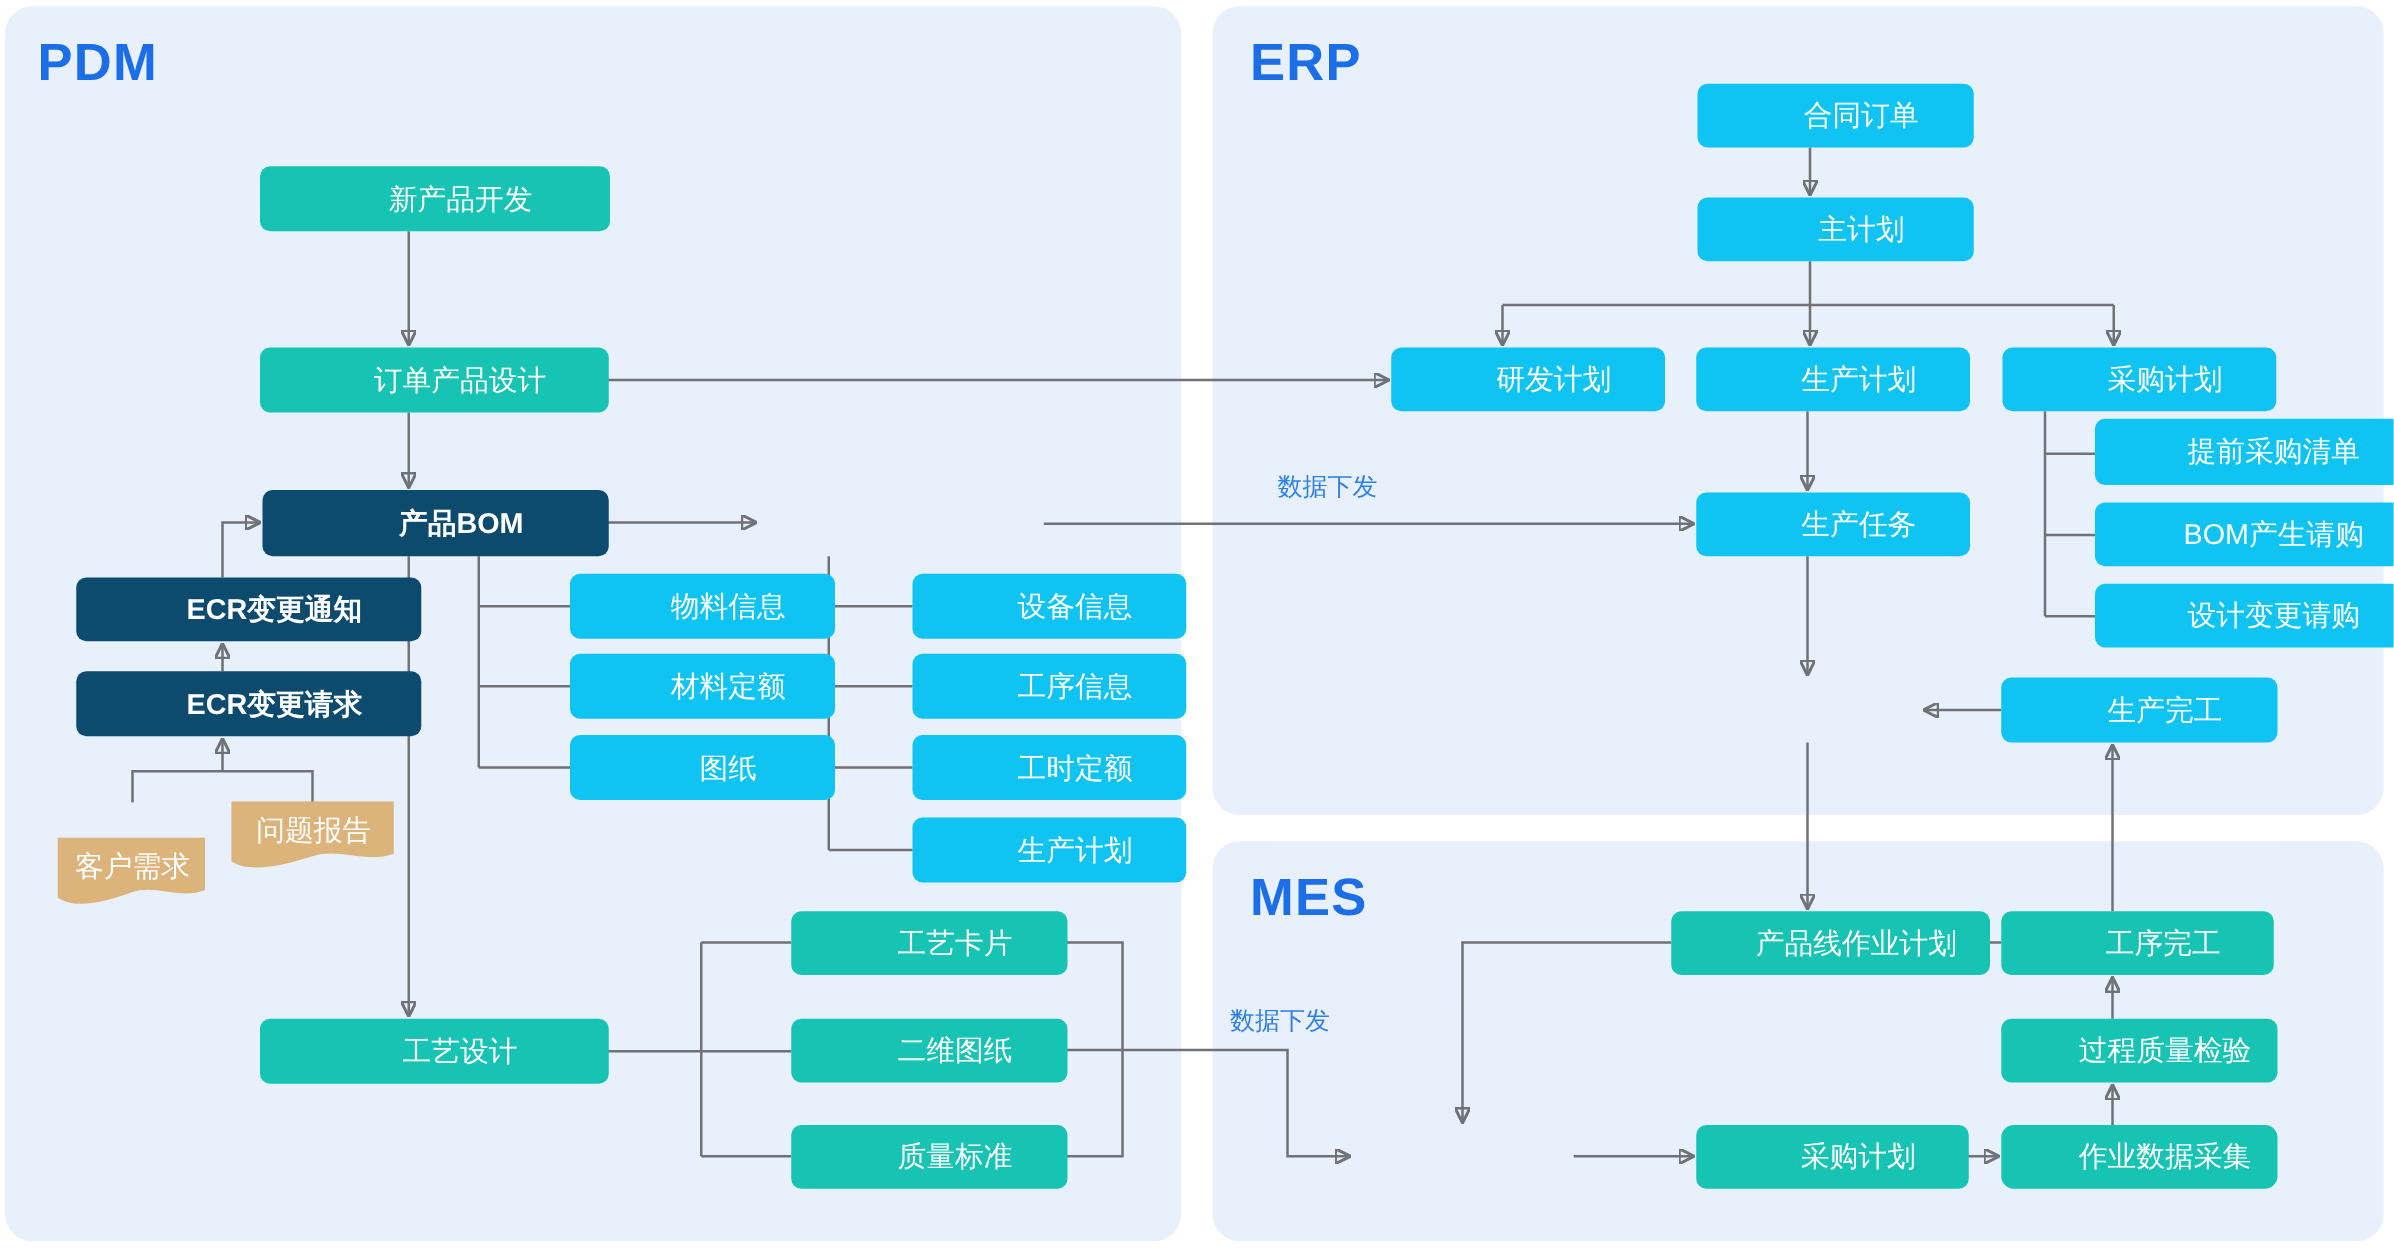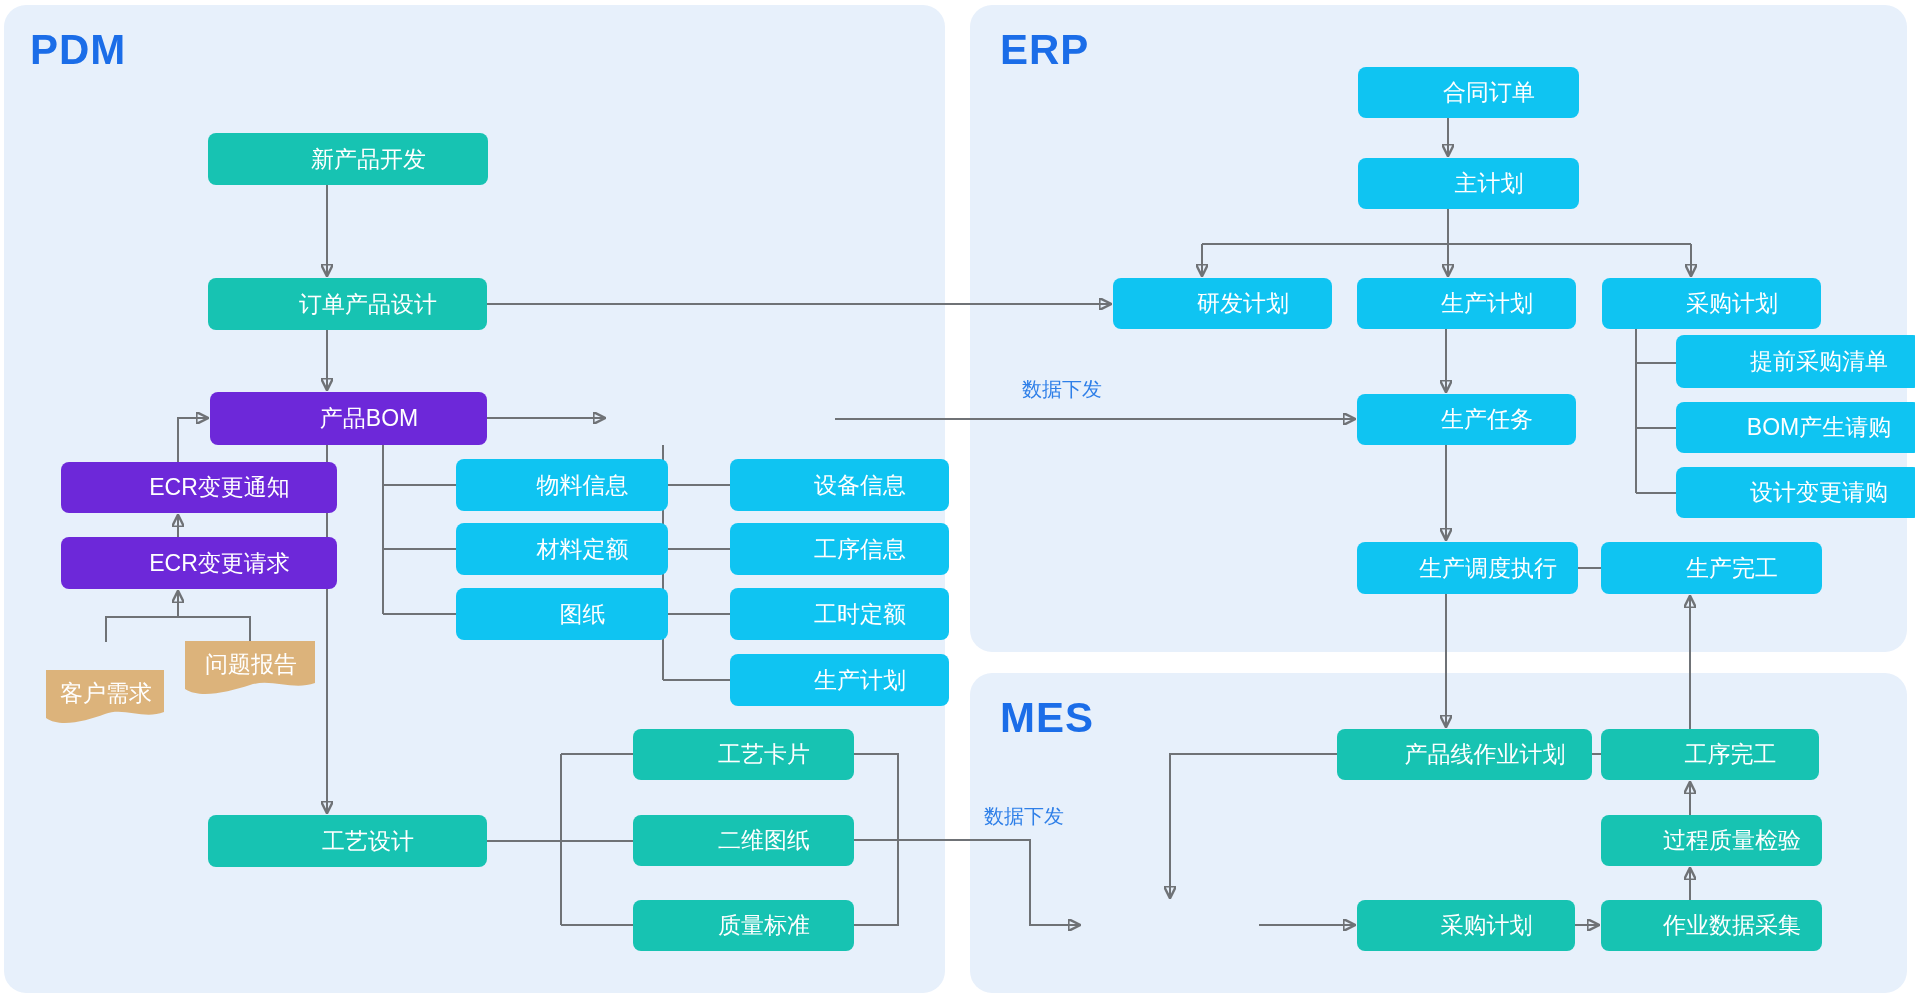--- a/index.html
+++ b/index.html
@@ -4,21 +4,21 @@
 <style>
   html,body{margin:0;padding:0;background:#ffffff;}
   .stage{position:relative;width:1915px;height:1005px;background:#ffffff;overflow:hidden;
          font-family:"Liberation Sans","DejaVu Sans",sans-serif;}
   .panel{position:absolute;background:#E7F0FB;border-radius:22px;}
   .panel-title{position:absolute;font-weight:bold;font-size:42px;color:#1B6DE8;letter-spacing:1px;}
   .node{position:absolute;display:flex;align-items:center;justify-content:center;
         color:#ffffff;font-size:23px;border-radius:8px;white-space:nowrap;z-index:3;padding-left:41px;}
   .teal{background:#17C3B2;}
   .cyan{background:#0FC4F2;}
-  .tan{background:#6d28d9;}
+  .tan{background:#0c4a6e;font-weight:bold;}
   .doc{position:absolute;z-index:3;}
   .doc-label{position:absolute;width:100%;top:8px;text-align:center;color:#fff;font-size:23px;}
   .edge-label{position:absolute;color:#2E7FE8;font-size:20px;z-index:4;}
   svg.connectors{position:absolute;left:0;top:0;z-index:2;pointer-events:none;}
   svg.connectors path{stroke:#6F7276;stroke-width:2;fill:none;}
   svg.connectors path.arrow{marker-end:url(#arrowhead);}
 </style>
 </head>
 <body>
 
@@ -108,22 +108,21 @@
 
   <div class="node cyan" style="left:1358px;top:67px;width:180px;height:51px;">合同订单</div>
   <div class="node cyan" style="left:1358px;top:158px;width:180px;height:51px;">主计划</div>
   <div class="node cyan" style="left:1113px;top:278px;width:178px;height:51px;">研发计划</div>
   <div class="node cyan" style="left:1357px;top:278px;width:178px;height:51px;">生产计划</div>
   <div class="node cyan" style="left:1602px;top:278px;width:178px;height:51px;">采购计划</div>
   <div class="node cyan" style="left:1676px;top:335px;width:204px;height:53px;">提前采购清单</div>
   <div class="node cyan" style="left:1676px;top:402px;width:204px;height:51px;">BOM产生请购</div>
   <div class="node cyan" style="left:1676px;top:467px;width:204px;height:51px;">设计变更请购</div>
   <div class="node cyan" style="left:1357px;top:394px;width:178px;height:51px;">生产任务</div>
-  <div class="node cyan" style="left:1357px;top:542px;width:180px;height:52px;">生产调度执行</div>
   <div class="node cyan" style="left:1601px;top:542px;width:180px;height:52px;">生产完工</div>
 
   <div class="node teal" style="left:1337px;top:729px;width:214px;height:51px;">产品线作业计划</div>
   <div class="node teal" style="left:1601px;top:729px;width:177px;height:51px;">工序完工</div>
   <div class="node teal" style="left:1601px;top:815px;width:180px;height:51px;">过程质量检验</div>
   <div class="node teal" style="left:1357px;top:900px;width:177px;height:51px;">采购计划</div>
-  <div class="node teal" style="left:1601px;top:900px;width:180px;height:51px;">作业数据采集</div>
+  <div class="node teal" style="left:1601px;top:900px;width:180px;height:51px;border-radius:10px;">作业数据采集</div>
 
 </div>
 
 </body></html>

